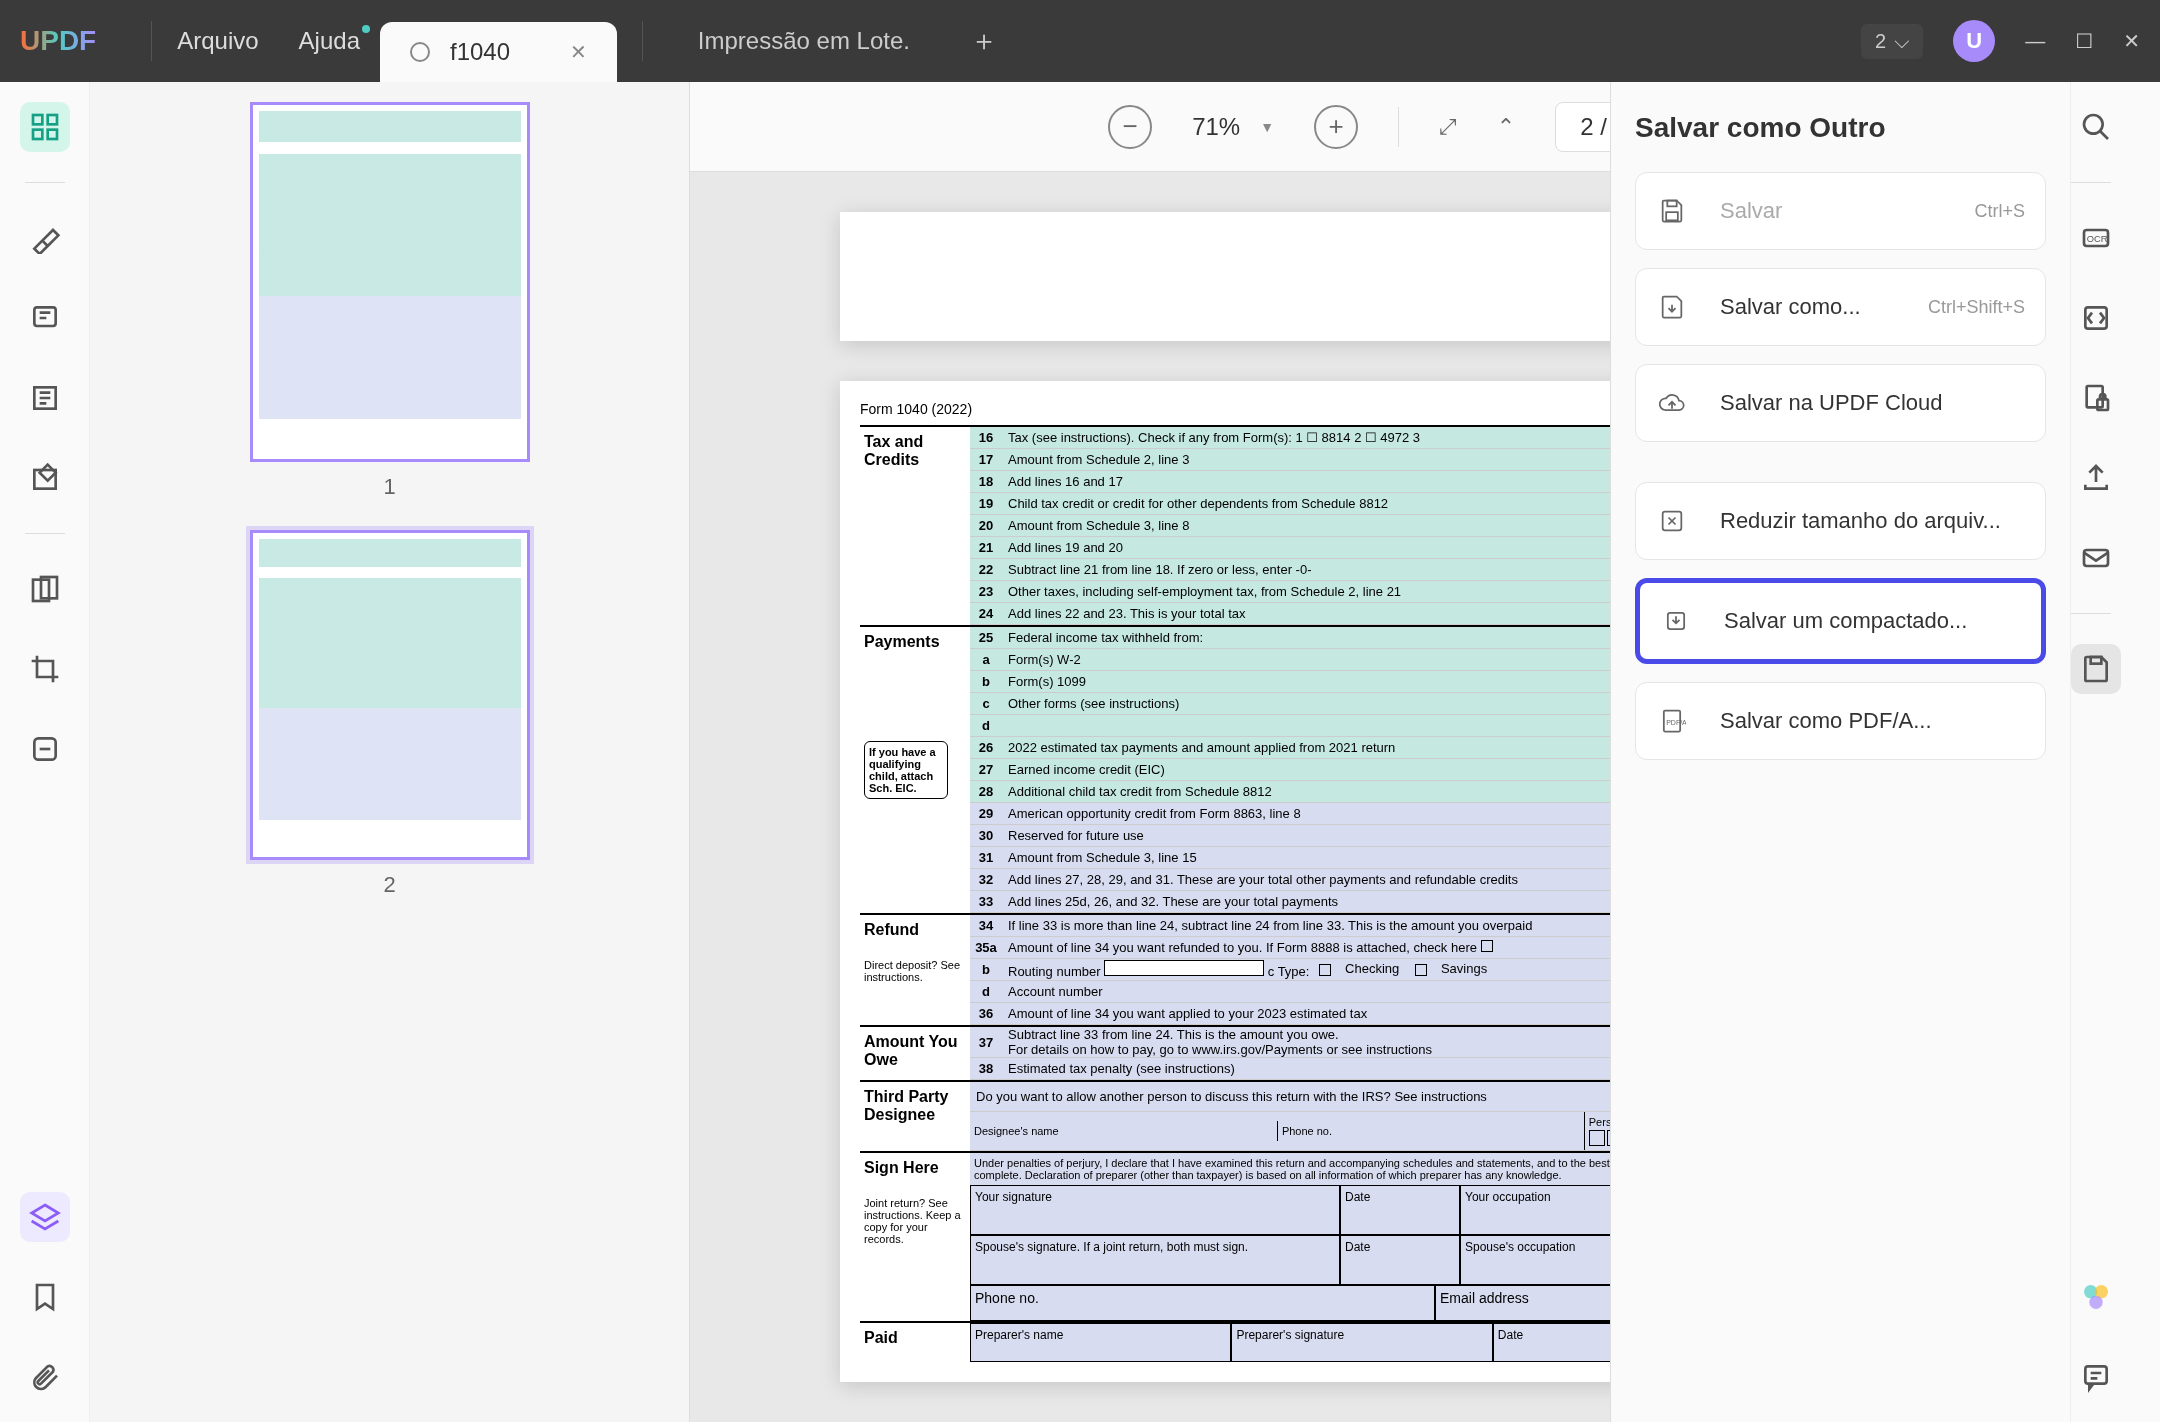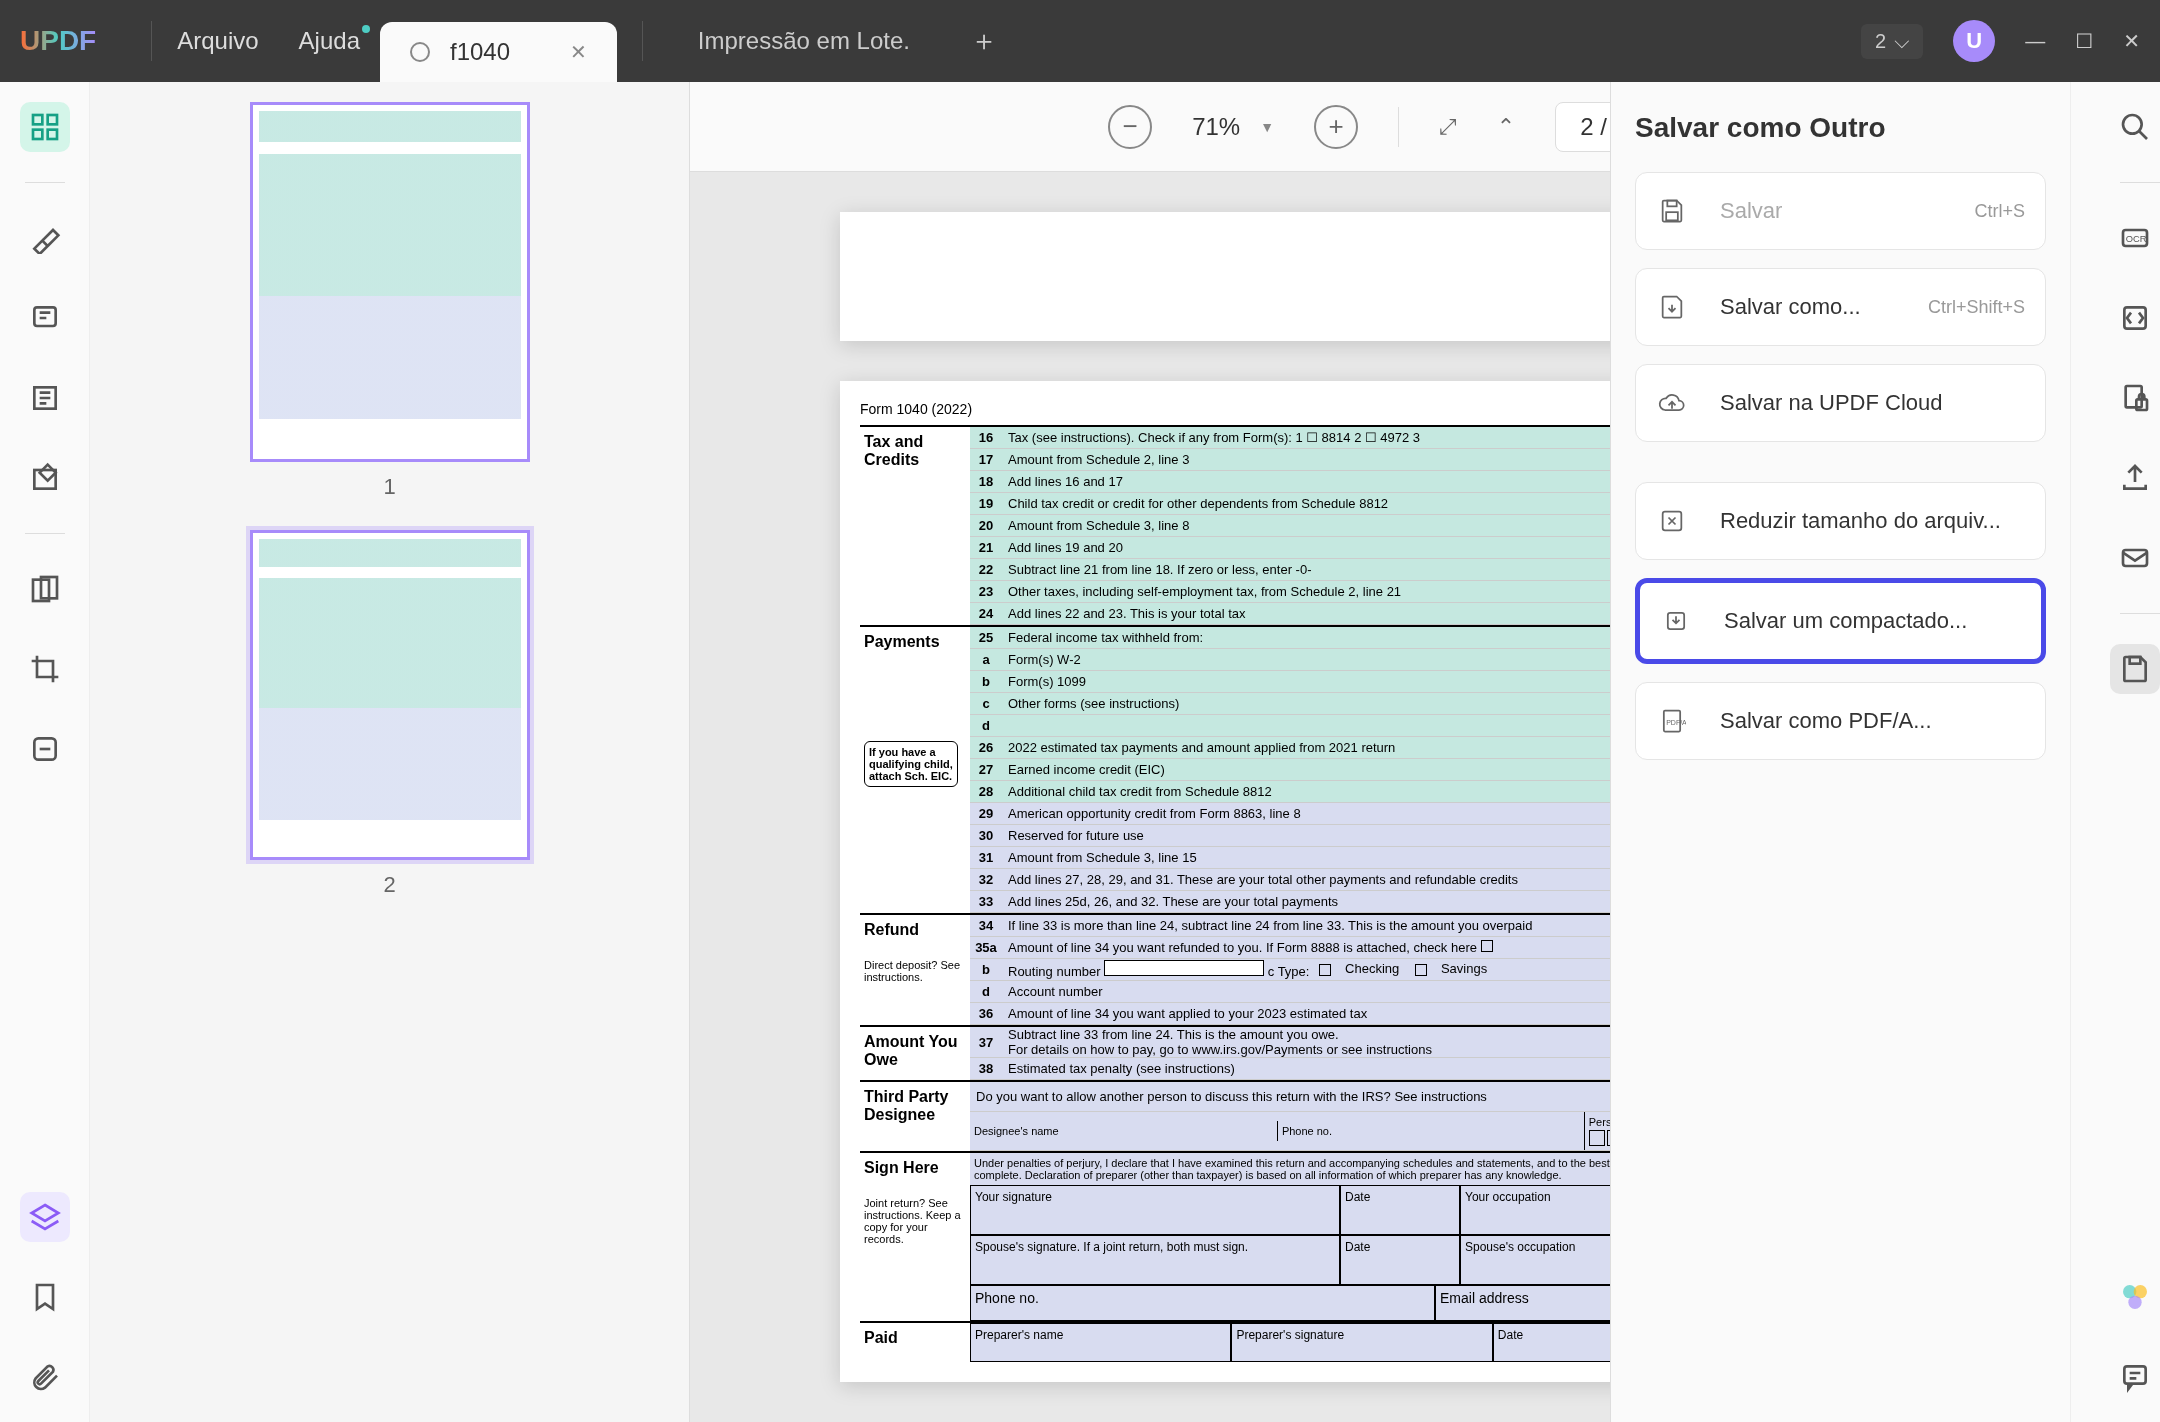--- a/index.html
+++ b/index.html
@@ -79,25 +79,25 @@
 .save-panel { position: absolute; right: 0; top: 0; width: 460px; height: 100%; background: #fafafa; padding: 30px 24px; border-left: 1px solid #ddd; z-index: 10; }
 .save-title { font-size: 28px; font-weight: bold; color: #333; margin-bottom: 28px; }
 .save-item { display: flex; align-items: center; gap: 32px; background: #fff; border: 1px solid #e5e5e5; border-radius: 12px; padding: 22px 20px; margin-bottom: 18px; font-size: 22px; color: #333; cursor: pointer; }
 .save-item.highlighted { border: 5px solid #4a4ae8; }
 .save-item.spaced { margin-top: 40px; }
 .save-icon { width: 32px; height: 32px; display: flex; align-items: center; justify-content: center; }
 .save-icon svg { width: 28px; height: 28px; stroke: #666; fill: none; stroke-width: 1.5; }
 .save-shortcut { margin-left: auto; color: #999; font-size: 18px; }
 
 
-.right-toolbar { width: 90px; background: #fafafa; display: flex; flex-direction: column; align-items: flex-end; padding-top: 20px; gap: 30px; border-left: 1px solid #eee; }
+.right-toolbar { width: 90px; background: #fafafa; display: flex; flex-direction: column; align-items: flex-start; padding-top: 20px; gap: 30px; border-left: 1px solid #eee; }
 .right-toolbar .tool-btn.active { background: #e5e5e5; }
 .right-toolbar .bottom-tools .colorful svg { stroke: none; }
 
-.side-note { font-size: 11px; border: 1px solid #000; border-radius: 6px; padding: 4px; width: 94px; margin-right: 6px; }
+.side-note { font-size: 11px; border: 1px solid #000; border-radius: 6px; padding: 4px; width: 84px; margin-right: 6px; }
 .sig-grid { display: grid; grid-template-columns: 1fr 120px 200px 240px; font-size: 12px; }
 .sig-cell { border: 1px solid #000; padding: 4px; min-height: 36px; }
 .pin-boxes { display: flex; gap: 2px; margin-top: 2px; }
 .pin-box { width: 16px; height: 16px; border: 1px solid #000; background: #d8dcf0; }
 </style>
 </head>
 <body>
 
 <div class="titlebar">
   <div class="logo">UPDF</div>

